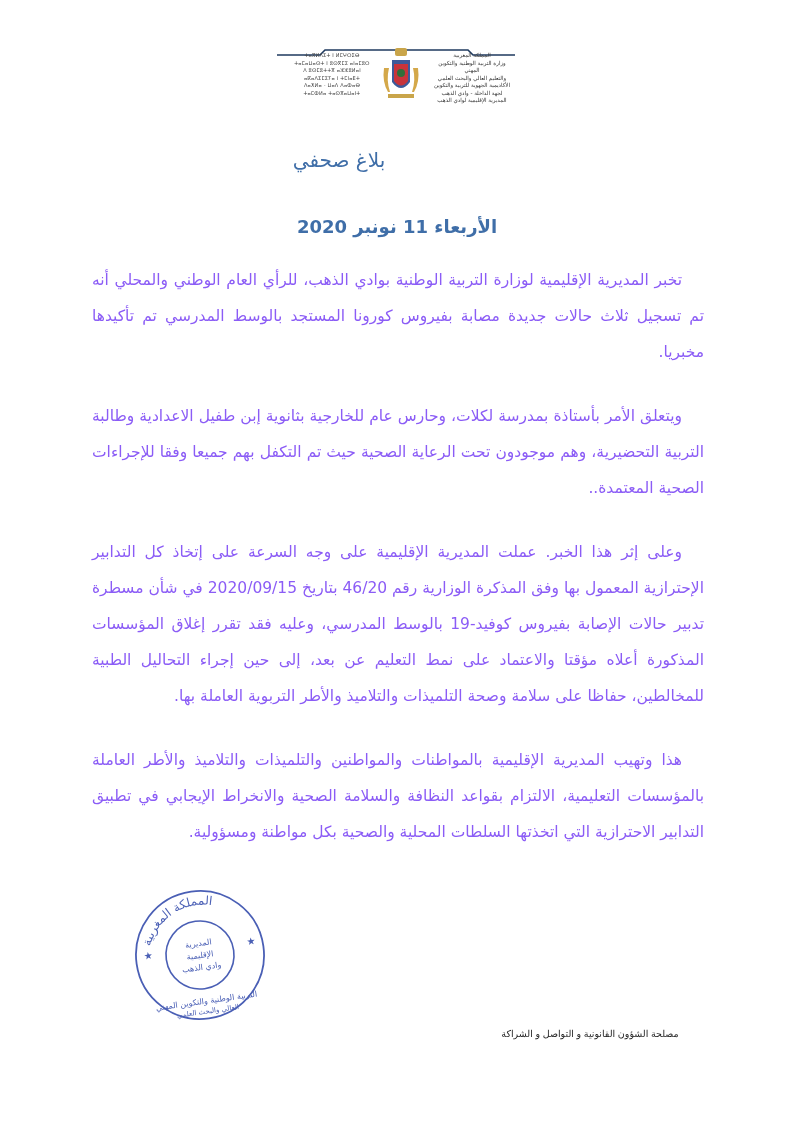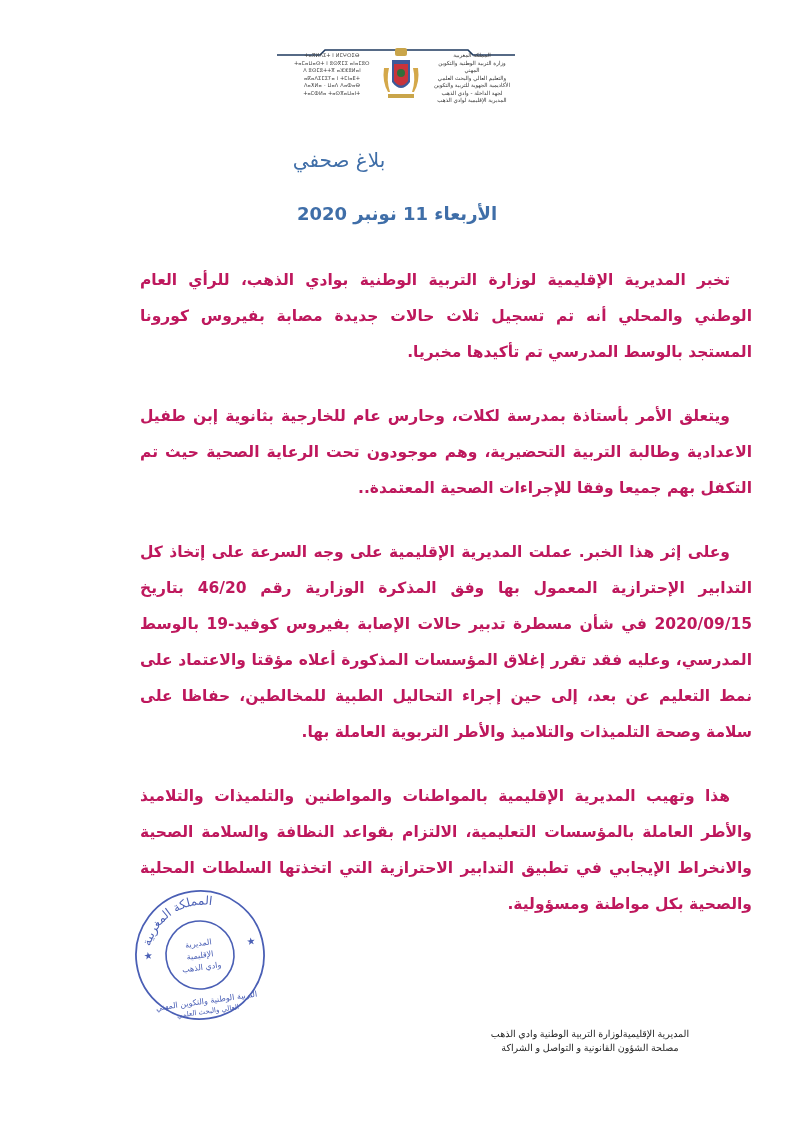--- a/index.html
+++ b/index.html
@@ -3,22 +3,22 @@
 <meta charset="utf-8">
 <style>
   html, body { margin: 0; padding: 0; background: #ffffff; }
   body { width: 794px; height: 1123px; position: relative; overflow: hidden; font-family: "DejaVu Sans", sans-serif; color: #111; }
   .header { position: absolute; left: 0; top: 0; width: 794px; height: 120px; }
   .hdr-line { position: absolute; top: 0; left: 0; }
   .hdr-fr { position: absolute; left: 292px; top: 52px; width: 80px; font-size: 5px; line-height: 7.5px; color: #444; text-align: center; font-family: "DejaVu Sans", sans-serif; letter-spacing: 0.2px; }
   .hdr-ar { position: absolute; left: 432px; top: 52px; width: 80px; font-size: 5.5px; line-height: 7.5px; color: #333; text-align: center; direction: rtl; font-family: "DejaVu Sans", sans-serif; }
   .emblem { position: absolute; left: 380px; top: 46px; width: 42px; height: 58px; }
   .title { position: absolute; top: 148px; left: 0; width: 678px; text-align: center; direction: rtl; font-size: 20px; color: #3f6ea8; font-family: "DejaVu Sans", sans-serif; }
-  .date { position: absolute; top: 203px; left: 0; width: 794px; text-align: center; direction: rtl; font-size: 18px; font-weight: bold; color: #3f6ea8; font-family: "DejaVu Sans", sans-serif; }
-  .body { position: absolute; left: 92px; top: 262px; width: 612px; direction: rtl; text-align: justify; text-align-last: right; font-size: 15.5px; font-weight: bold; line-height: 36px; font-family: "DejaVu Sans", sans-serif; color: #be185d; margin-left: 48px; }
+  .date { position: absolute; top: 216px; left: 0; width: 794px; text-align: center; direction: rtl; font-size: 18px; font-weight: bold; color: #3f6ea8; font-family: "DejaVu Sans", sans-serif; }
+  .body { position: absolute; left: 92px; top: 262px; width: 612px; direction: rtl; text-align: justify; text-align-last: right; font-size: 15.5px; font-weight: normal; line-height: 36px; font-family: "DejaVu Sans", sans-serif; color: #8b5cf6; }
   .para { margin: 0 0 28px 0; text-indent: 22px; }
   .stamp { position: absolute; left: 108px; top: 880px; width: 185px; height: 150px; }
   .footer { position: absolute; left: 440px; top: 1027px; width: 300px; direction: rtl; text-align: center; font-size: 9.5px; line-height: 14px; color: #222; font-family: "Liberation Sans", sans-serif; }
 </style>
 </head>
 <body>
 
 <div class="header">
   <svg class="hdr-line" width="794" height="60">
     <path d="M277 55 L320 55 L325 50 L468 50 L473 55 L515 55" fill="none" stroke="#1f3a5f" stroke-width="1.6"></path>
@@ -74,15 +74,14 @@
     <text x="92" y="78" font-size="8" fill="#4a5fb5" text-anchor="middle" direction="rtl">الإقليمية</text>
     <text x="92" y="90" font-size="8" fill="#4a5fb5" text-anchor="middle" direction="rtl">وادي الذهب</text>
     <text x="36" y="72" font-size="10" fill="#4a5fb5">★</text>
     <text x="140" y="72" font-size="10" fill="#4a5fb5">★</text>
     <text x="92" y="124" font-size="8" fill="#4a5fb5" text-anchor="middle" direction="rtl">التربية الوطنية والتكوين المهني</text>
     <text x="92" y="134" font-size="7" fill="#4a5fb5" text-anchor="middle" direction="rtl">العالي والبحث العلمي</text>
   </g>
 </svg>
 
 <div class="footer">
-  <div>المديرية الإقليميةلوزارة التربية الوطنية  وادي الذهب</div>
   <div>مصلحة الشؤون القانونية  و التواصل و الشراكة</div>
 </div>
 
 </body></html>

